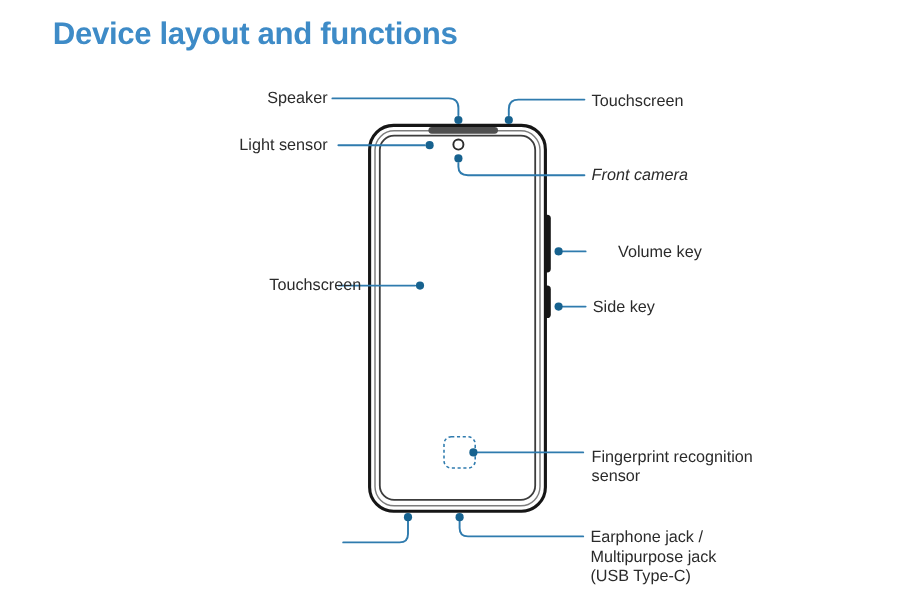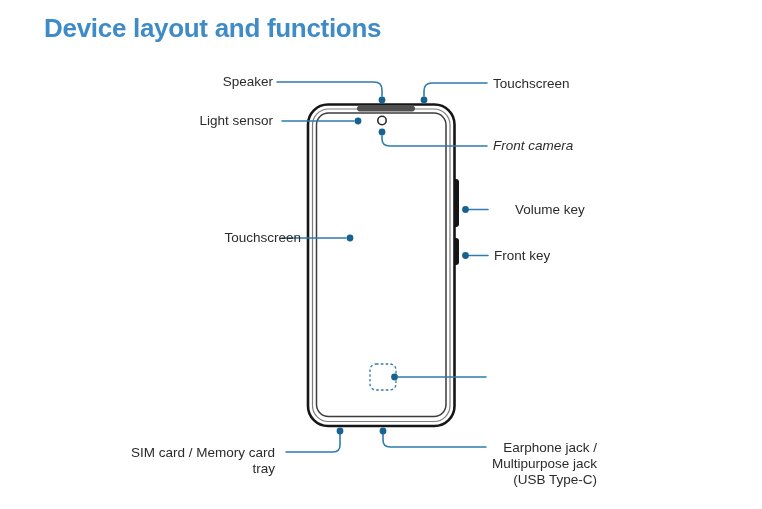--- a/index.html
+++ b/index.html
@@ -26,21 +26,21 @@
   .lbl-speaker      { right: 489px; top: 74px; }
   .lbl-light-sensor { right: 489px; top: 113px; }
   .lbl-touchscreen  { right: 461px; top: 230px; }
   .lbl-sim-tray     { right: 487px; top: 445px; }
   
   .lbl-microphone   { left: 493px; top: 76px; }
   .lbl-front-camera { left: 493px; top: 138px; font-style: italic; }
   .lbl-volume-key   { left: 515px; top: 202px; }
   .lbl-side-key     { left: 494px; top: 248px; }
   .lbl-fingerprint  { left: 493px; top: 373px; }
-  .lbl-earphone     { left: 492px; top: 440px; text-align: right; }
+  .lbl-earphone     { left: 492px; top: 440px; }
 </style>
 </head>
 <body>
 
 <div class="page">
 
   <h1 class="title">Device layout and functions</h1>
 
   <svg class="diagram-svg" width="762" height="509" viewBox="0 0 762 509">
 
@@ -80,23 +80,23 @@
       <circle cx="465.5" cy="255.5" r="3.4"></circle>
       <circle cx="394.5" cy="377" r="3.4"></circle>
       <circle cx="340" cy="431" r="3.4"></circle>
       <circle cx="383" cy="431" r="3.4"></circle>
     </g>
   </svg>
 
   <div class="lbl r lbl-speaker">Speaker</div>
   <div class="lbl r lbl-light-sensor">Light sensor</div>
   <div class="lbl r lbl-touchscreen">Touchscreen</div>
-  <div class="lbl r lbl-sim-tray">SIM card / Memory card
-tray</div>
   <div class="lbl lbl-microphone">Touchscreen</div>
   <div class="lbl lbl-front-camera">Front camera</div>
   <div class="lbl lbl-volume-key">Volume key</div>
-  <div class="lbl lbl-side-key">Front key</div>
+  <div class="lbl lbl-side-key">Side key</div>
+  <div class="lbl lbl-fingerprint">Fingerprint recognition
+sensor</div>
   <div class="lbl lbl-earphone">Earphone jack /
 Multipurpose jack
 (USB Type-C)</div>
 
 </div>
 
 </body></html>

